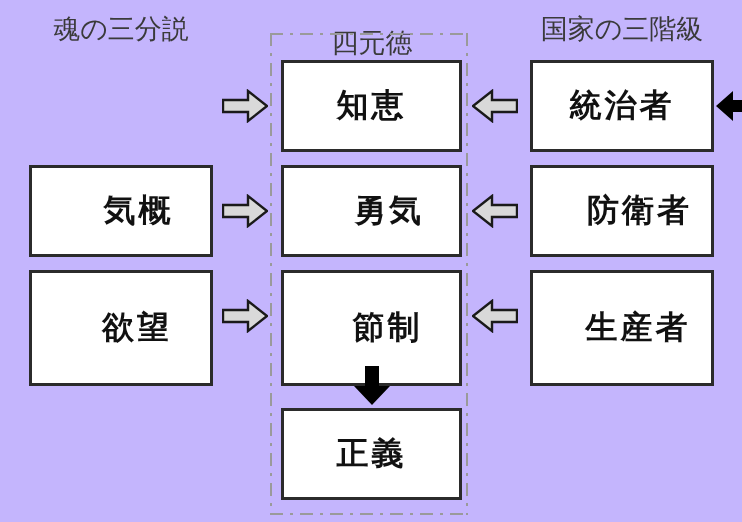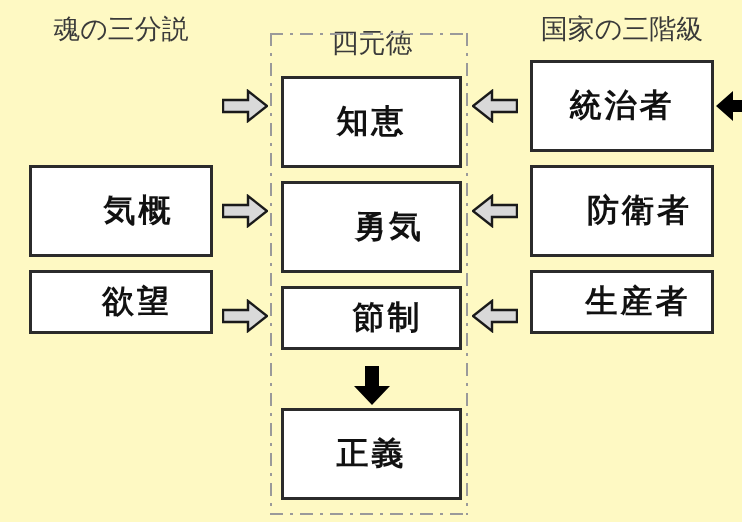--- a/index.html
+++ b/index.html
@@ -5,21 +5,21 @@
 <style>
   html, body {
     margin: 0;
     padding: 0;
     background: #ffffff;
   }
   #stage {
     position: relative;
     width: 742px;
     height: 522px;
-    background: #fef9c3;
+    background: #c4b5fd;
     overflow: hidden;
     font-family: "Liberation Serif", "DejaVu Serif", serif;
   }
 
   
   .col-heading {
     position: absolute;
     text-align: center;
     font-size: 27px;
     line-height: 1;
@@ -64,27 +64,27 @@
     font-size: 32px;
     letter-spacing: 3px;
     color: #111111;
     font-weight: 700;
     font-family: "Liberation Serif", "DejaVu Serif", serif;
   }
 
   
   .col-left  { left: 29px;  width: 184px; }
   
-  .col-mid   { left: 281px; width: 181px; margin-top: 16px; }
+  .col-mid   { left: 281px; width: 181px; }
   
   .col-right { left: 530px; width: 184px; }
 
   .row-1 { top: 60px;  height: 92px; }
   .row-2 { top: 165px; height: 92px; padding-left: 35px; }
-  .row-3 { top: 270px; height: 64px; padding-left: 32px; }
+  .row-3 { top: 270px; height: 116px; padding-left: 32px; }
 
   #box-justice {
     left: 281px;
     width: 181px;
     top: 408px;
     height: 92px;
   }
 
   
   .block-arrow {

